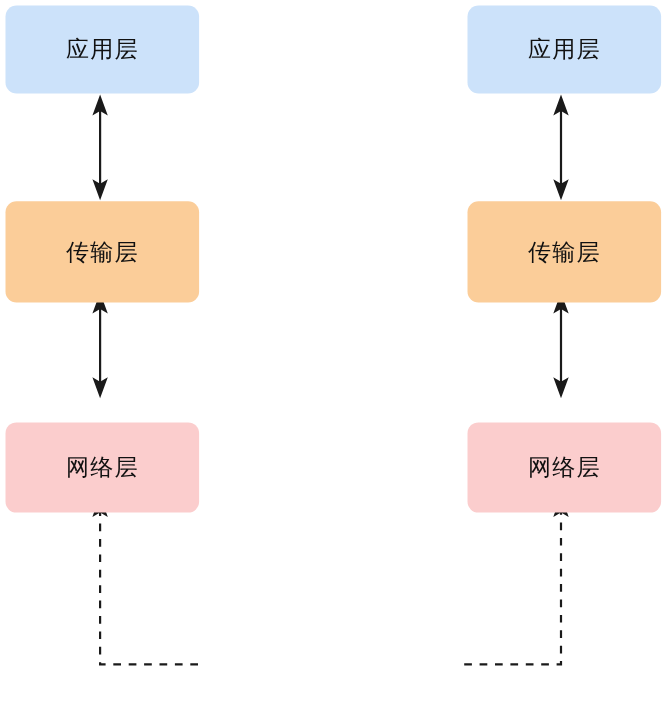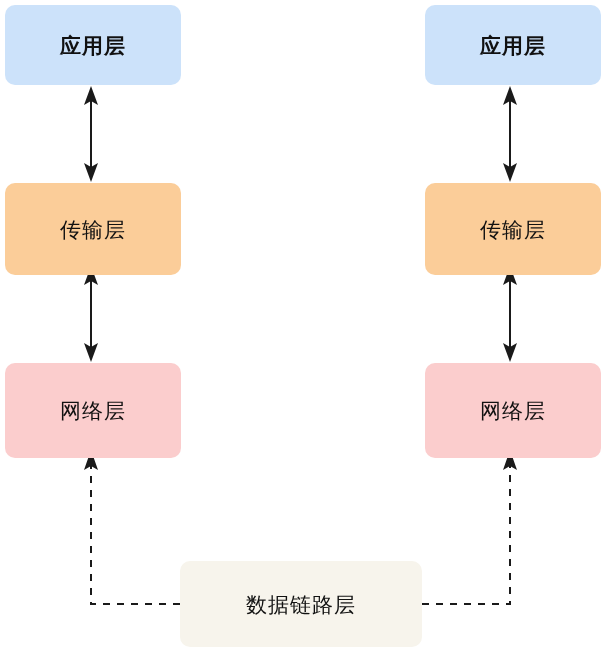--- a/index.html
+++ b/index.html
@@ -36,23 +36,23 @@
   }
   .node-app      { background: #cce2fa; }
   .node-trans    { background: #fbcd99; }
   .node-net      { background: #fbcdcd; }
   .node-datalink { background: #f7f4ec; }
 
   
   .col-left  { left: 5px;   width: 176px; }
   .col-right { left: 425px; width: 176px; }
 
-  .row-app   { top: 5px;   height: 80px; font-weight: bold; }
+  .row-app   { top: 5px;   height: 80px; }
   .row-trans { top: 183px; height: 92px; }
-  .row-net   { top: 363px; height: 95px; }
+  .row-net   { top: 384px; height: 82px; }
 
   .node-datalink {
     left: 180px;
     top: 561px;
     width: 242px;
     height: 86px;
   }
 
   
   #connectors {
@@ -143,17 +143,14 @@
   </div>
 
   <div class="node node-trans col-right row-trans">
     <span class="node-label">传输层</span>
   </div>
 
   <div class="node node-net col-right row-net">
     <span class="node-label">网络层</span>
   </div>
 
-  <div class="node node-datalink">
-    <span class="node-label">数据链路层</span>
-  </div>
 
 </div>
 
 </body></html>

